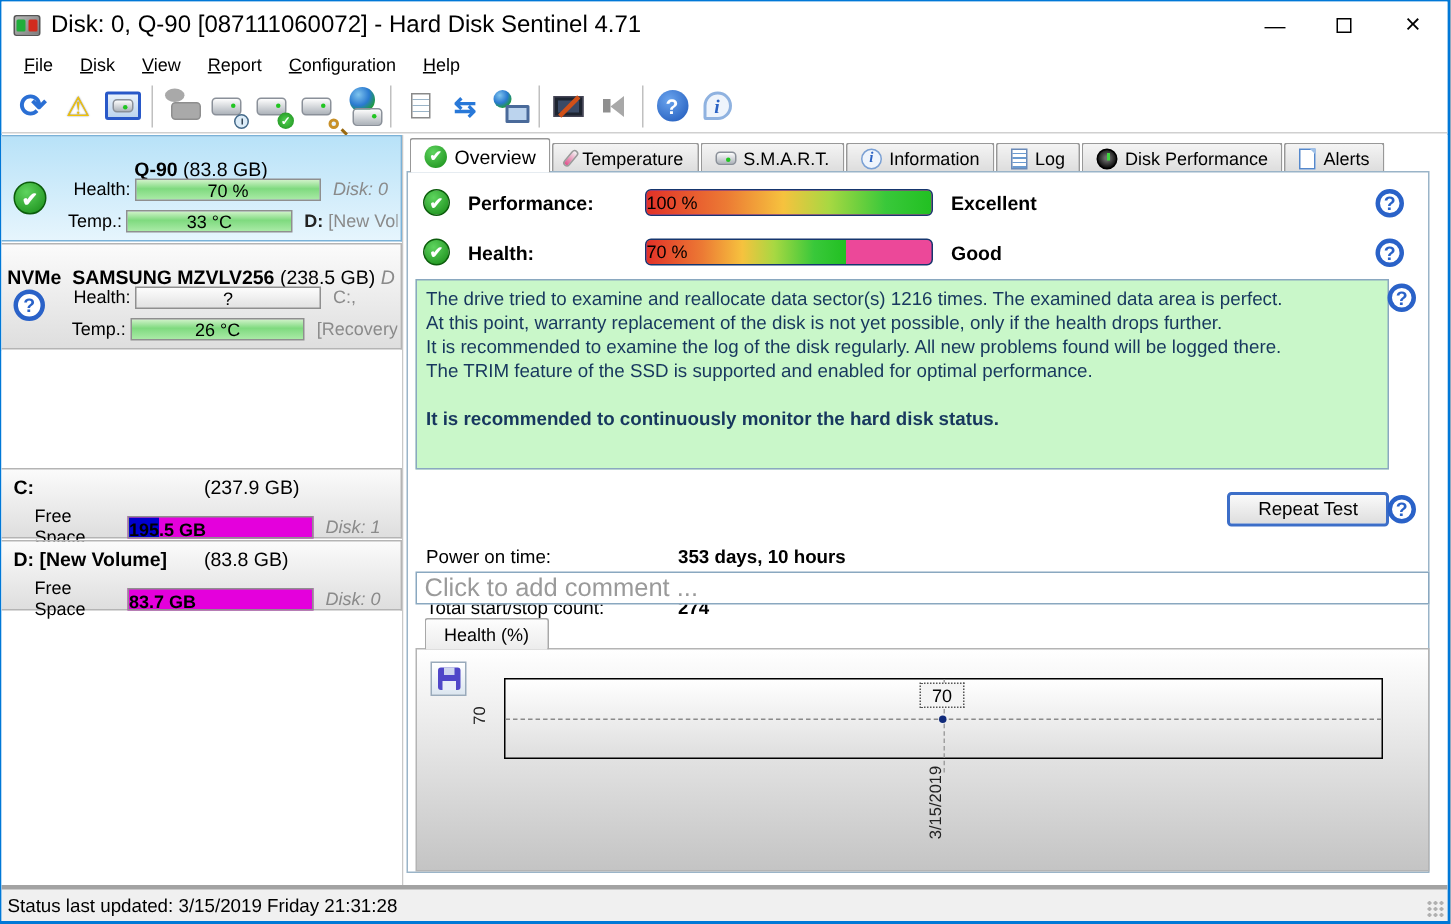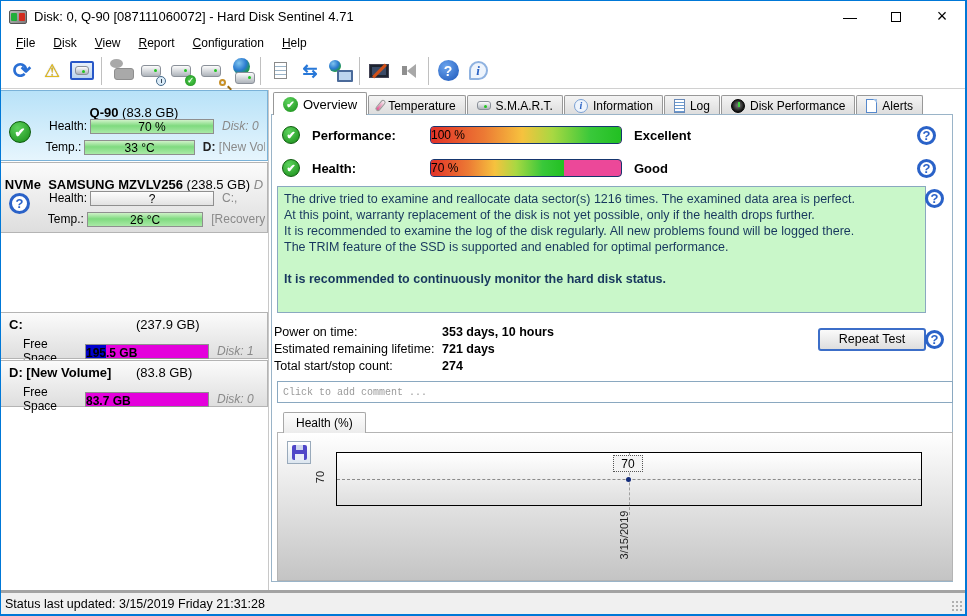--- a/index.html
+++ b/index.html
@@ -7,21 +7,21 @@
   .window { position:relative; width:967px; height:616px; background:#fff;
             border:1px solid #0078d7; border-bottom:2px solid #0078d7; border-right:2px solid #0078d7;
             overflow:hidden; font-size:13px; color:#000; }
 
   
   .titlebar { height:31px; background:#fff; display:flex; align-items:center; padding:0 0 0 8px; }
   .app-icon { width:18px; height:14px; border-radius:2px; margin-right:7px; position:relative;
               background:linear-gradient(135deg,#b8b8b8,#7d7d7d); border:1px solid #555; }
   .app-icon::before { content:""; position:absolute; left:1px; top:2px; width:6px; height:8px; background:#1fae3a; border-radius:1px; }
   .app-icon::after  { content:""; position:absolute; right:1px; top:2px; width:6px; height:8px; background:#d22c1e; border-radius:1px; }
-  .title-text { font-size:13px; }
+  .title-text { font-size:16px; }
   .win-controls { margin-left:auto; display:flex; height:100%; }
   .win-btn { width:46px; display:flex; align-items:center; justify-content:center; font-size:14px; color:#000; cursor:default; }
   .max-box { width:10px; height:10px; border:1px solid #000; }
 
   
   .menubar { height:21px; display:flex; align-items:center; padding-left:6px; background:#fff; font-size:12px; }
   .menu-item { padding:2px 9px; }
   .menu-item u { text-decoration:underline; }
 
   
@@ -135,27 +135,27 @@
   .meter .mtext { position:relative; text-align:center; font-size:12px; line-height:17px; color:#000; }
   .rating { margin-left:12px; font-weight:bold; font-size:13px; }
   .help-ring { width:19px; height:19px; border-radius:50%; border:3px solid #2a62c8; background:#fff; color:#2a62c8;
                font-weight:bold; font-size:13px; display:flex; align-items:center; justify-content:center; }
   .help-abs { position:absolute; right:8px; }
 
   .msgbox { position:absolute; left:5px; top:71px; width:649px; height:127px; background:#c9f7c9;
             border:1px solid #8aa8c0; padding:4px 6px; font-size:12.5px; color:#17375e; line-height:16px; overflow:hidden; }
   .msg-bold { font-weight:bold; margin-top:16px; }
 
-  .stat-row { position:absolute; left:2px; font-size:12.5px; height:16px; }
+  .stat-row { position:absolute; left:12px; font-size:12.5px; height:16px;margin-top:39px; }
   .stat-lbl { display:inline-block; width:168px; }
   .stat-val { font-weight:bold; }
   .repeat-btn { position:absolute; left:546px; top:213px; width:108px; height:23px; border:2px solid #3c6ec8; border-radius:3px;
                 background:linear-gradient(#fafafa,#dedede); font-size:12.5px; text-align:center; line-height:19px; }
   .comment { position:absolute; left:5px; top:266px; width:676px; height:22px; border:1px solid #8aa8c0;
-             font-size:10px; color:#a16207; padding:0 5px; font-family:Liberation Mono, monospace; }
+             font-size:17px; color:#a16207; padding:0 5px; font-family:Liberation Sans, sans-serif; }
   .comment::placeholder { color:#9a9a9a; }
 
   .chart-tab { position:absolute; left:11px; top:297px; height:21px; padding:0 12px; background:linear-gradient(#fdfdfd,#ececec);
                border:1px solid #a8a8a8; border-bottom:none; border-radius:2px 2px 0 0; font-size:12px; line-height:20px; z-index:2; }
   .chart-panel { position:absolute; left:5px; top:317px; width:676px; height:149px; border:1px solid #b4b4b4;
                  background:linear-gradient(#ffffff,#c4c4c4); }
   .save-btn { position:absolute; left:9px; top:8px; width:24px; height:23px; border:1px solid #9ab; background:linear-gradient(#fff,#dce6f0);
               display:flex; align-items:center; justify-content:center; }
   .floppy { position:relative; width:15px; height:15px; background:#4f46c8; border-radius:2px 2px 2px 2px; }
   .floppy::before { content:""; position:absolute; left:4px; top:0; width:7px; height:5px; background:#cfd6ee; }

